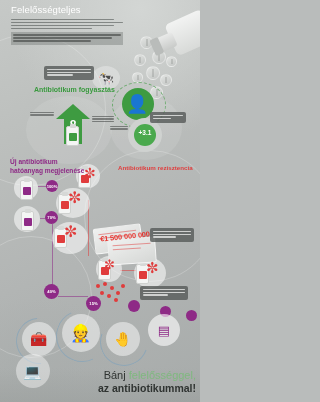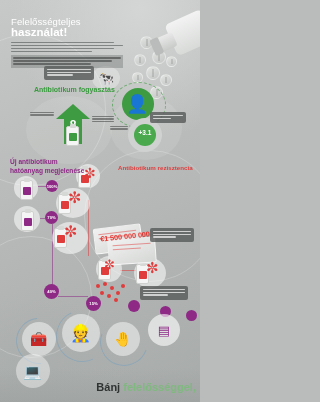--- a/index.html
+++ b/index.html
@@ -15,21 +15,21 @@
       radial-gradient(ellipse 120% 60% at 70% 2%, #d3d6d4 0%, rgba(211,214,212,0) 55%),
       radial-gradient(ellipse 90% 40% at 20% 98%, #a9adac 0%, rgba(169,173,172,0) 60%),
       linear-gradient(160deg,#c6c9c7 0%,#bcbfbd 30%,#b2b5b4 62%,#a7abaa 100%);
     overflow:hidden;
   }
   
   .bigcirc{position:absolute;border-radius:50%;border:1px solid rgba(255,255,255,.22);}
   .softcirc{position:absolute;border-radius:50%;background:rgba(255,255,255,.10);}
 
   
-  .hdr{position:absolute;left:11px;top:16px;width:126px;z-index:6;}
+  .hdr{position:absolute;left:11px;top:4px;width:126px;z-index:6;}
   .hdr .l1{font-size:9.5px;color:#ffffff;letter-spacing:.1px;line-height:11px;}
   .hdr .l2{font-size:17.5px;color:#2f3331;font-weight:bold;line-height:19px;letter-spacing:-.4px;margin-top:-1px;}
   .hdr .l3{font-size:11.5px;color:#ffffff;font-weight:bold;line-height:12px;margin-top:-1px;}
   .microtxt{margin-top:4px;width:112px;}
   .microtxt .ln{height:1.4px;background:rgba(70,74,72,.55);margin-bottom:1.6px;border-radius:1px;}
   .microtxt .ln.s{width:72%;}
   .microtxt .ln.m{width:92%;}
   .microtxt .blk{margin-top:3px;background:rgba(120,124,122,.45);padding:2px;}
   .microtxt .blk .ln{background:rgba(60,64,62,.6);}
 
@@ -100,21 +100,21 @@
   .rp{position:absolute;width:4px;height:4px;border-radius:50%;background:#e03c3c;}
 
   
   .iconcirc{position:absolute;border-radius:50%;background:rgba(255,255,255,.48);
             display:flex;align-items:center;justify-content:center;z-index:7;}
   .iconcirc .g{font-size:14px;line-height:1;}
   .arcring{position:absolute;border-radius:50%;border:1.3px solid rgba(120,160,190,.55);border-right-color:transparent;border-top-color:transparent;z-index:6;}
 
   
   .footer{position:absolute;right:4px;bottom:8px;text-align:right;z-index:9;}
-  .footer .f1{font-size:11px;color:#2f3331;font-weight:bold;line-height:13px;}
+  .footer .f1{font-size:11px;color:#2f3331;font-weight:normal;line-height:13px;}
   .footer .f1 .hl{color:#7fb97f;}
   .footer .f2{font-size:10.5px;color:#2f3331;font-weight:bold;line-height:12px;}
 
   .laptop{position:absolute;left:16px;bottom:14px;width:34px;height:34px;border-radius:50%;background:rgba(255,255,255,.42);
           display:flex;align-items:center;justify-content:center;z-index:8;}
   .laptop .g{font-size:15px;color:#3f6e93;line-height:1;}
 
   .bottomband{position:absolute;left:0;right:0;bottom:0;height:34px;background:linear-gradient(180deg,rgba(150,154,152,0),rgba(150,154,152,.45));z-index:2;}
 </style>
 </head>
@@ -124,21 +124,20 @@
 
   <div class="bigcirc" style="left:-46px;top:34px;width:150px;height:150px;"></div>
   <div class="bigcirc" style="left:84px;top:150px;width:130px;height:130px;"></div>
   <div class="bigcirc" style="left:-30px;top:236px;width:120px;height:120px;"></div>
   <div class="softcirc" style="left:26px;top:96px;width:86px;height:68px;"></div>
   <div class="softcirc" style="left:110px;top:96px;width:72px;height:64px;"></div>
   <div class="bottomband"></div>
 
   <div class="hdr">
     <div class="l1">Felelősségteljes</div>
-    <div class="l3">használat!</div>
     <div class="microtxt">
       <div class="ln m"></div>
         <div class="ln"></div>
         <div class="ln m"></div>
       <div class="ln s"></div>
       <div class="blk">
           <div class="ln"></div>
           <div class="ln m"></div>
           <div class="ln s"></div>
         </div>
@@ -335,15 +334,16 @@
   <div class="iconcirc" style="left:148px;top:314px;width:32px;height:32px;background:rgba(255,255,255,.6);">
     <div class="g" style="color:#8e2a86;font-size:13px;">▤</div>
   </div>
 
   <div class="laptop">
       <div class="g">💻</div>
     </div>
 
   <div class="footer">
     <div class="f1"><span>Bánj </span><span class="hl">felelősséggel,</span></div>
+    <div class="f2">az antibiotikummal!</div>
   </div>
 
 </div>
 
 </body></html>

